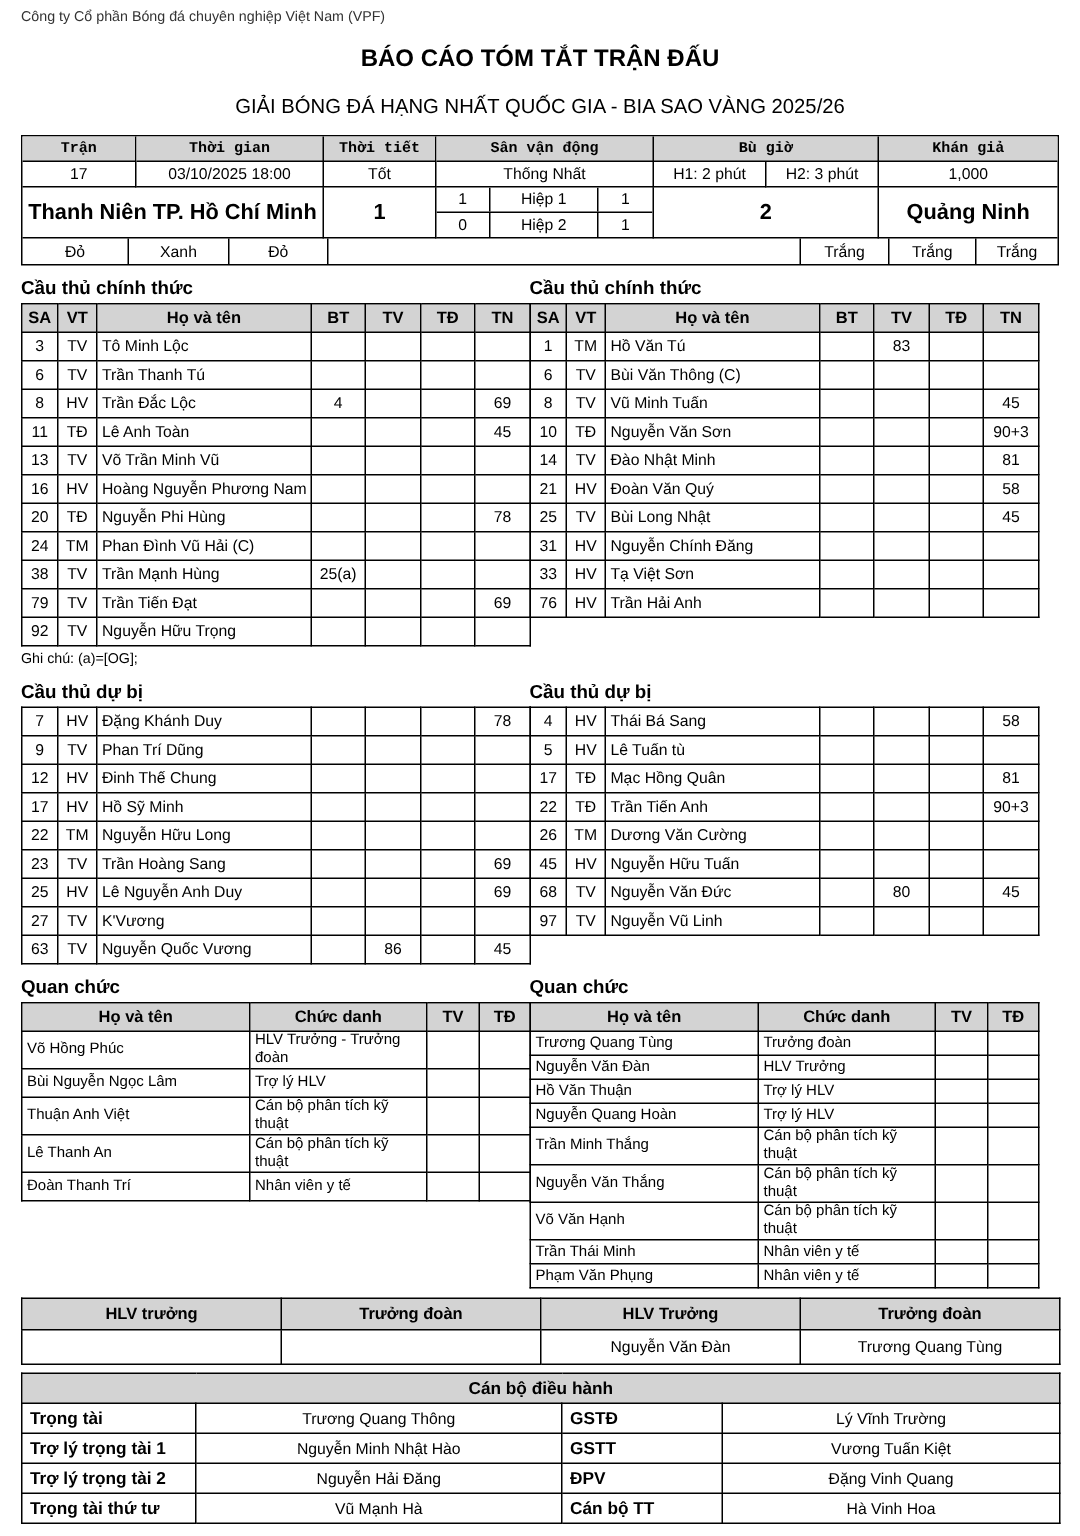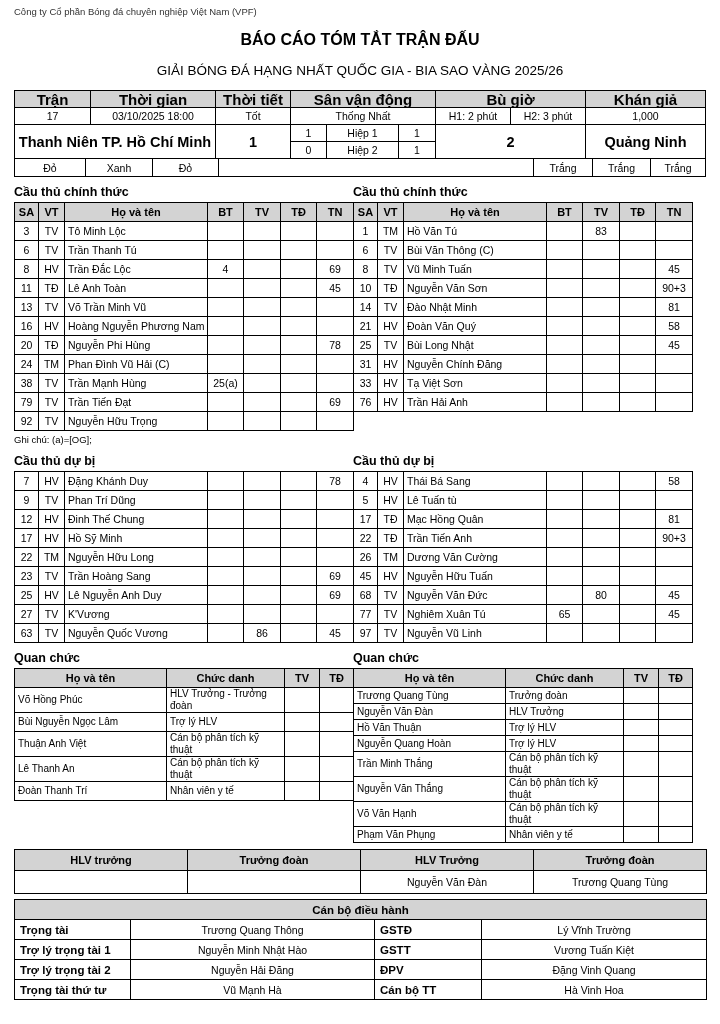--- a/index.html
+++ b/index.html
@@ -15,21 +15,21 @@
   
   .grid { border:1.5px solid #000; width:692px; box-sizing:border-box; }
   .grow { display:flex; }
   .gcell {
     border-right:1px solid #000; border-bottom:1px solid #000; box-sizing:border-box;
     display:flex; align-items:center; justify-content:center;
     font-size:10.5px; height:17px; overflow:hidden; white-space:nowrap;
   }
   .grow .gcell:last-child { border-right:none; }
   .grow:last-child .gcell { border-bottom:none; }
-  .ghead { background:var(--hdr,#d3d3d3); font-weight:bold; font-size:15px; }
+  .ghead { background:var(--hdr,#d3d3d3); font-weight:bold; font-size:10px;font-family:Liberation Mono, monospace; }
   .tall { height:34px; }
   .big { font-weight:bold; font-size:14.5px; }
   .mini { flex-direction:column; padding:0; align-items:stretch; justify-content:flex-start; }
   .mini-row { display:flex; height:17px; box-sizing:border-box; }
   .mini-row.first { border-bottom:1px solid #000; }
   .mini-row.second { height:16px; }
   .mcell { border-right:1px solid #000; box-sizing:border-box; display:flex; align-items:center; justify-content:center; font-size:10.5px; }
   .mini-row .mcell:last-child { border-right:none; }
   .flex1 { flex:1; }
 
@@ -539,29 +539,20 @@
             <tr>
               <td>68</td>
               <td>TV</td>
               <td class="l">Nguyễn Văn Đức</td>
               <td></td>
               <td>80</td>
               <td></td>
               <td>45</td>
             </tr>
             <tr>
-              <td>77</td>
-              <td>TV</td>
-              <td class="l">Nghiêm Xuân Tú</td>
-              <td>65</td>
-              <td></td>
-              <td></td>
-              <td>45</td>
-            </tr>
-            <tr>
               <td>97</td>
               <td>TV</td>
               <td class="l">Nguyễn Vũ Linh</td>
               <td></td>
               <td></td>
               <td></td>
               <td></td>
             </tr>
           </tbody>
       </table>
@@ -672,20 +663,26 @@
             </tr>
             <tr>
               <td class="l">Nguyễn Văn Thắng</td>
               <td class="l">Cán bộ phân tích kỹ thuật</td>
               <td></td>
               <td></td>
             </tr>
             <tr>
               <td class="l">Võ Văn Hạnh</td>
               <td class="l">Cán bộ phân tích kỹ thuật</td>
+              <td></td>
+              <td></td>
+            </tr>
+            <tr>
+              <td class="l">Trần Thái Minh</td>
+              <td class="l">Nhân viên y tế</td>
               <td></td>
               <td></td>
             </tr>
             <tr>
               <td class="l">Phạm Văn Phụng</td>
               <td class="l">Nhân viên y tế</td>
               <td></td>
               <td></td>
             </tr>
           </tbody>

